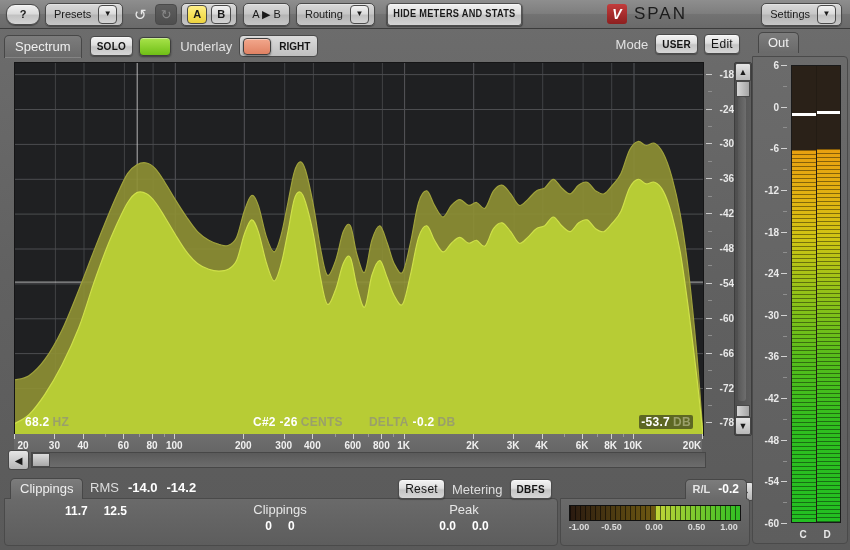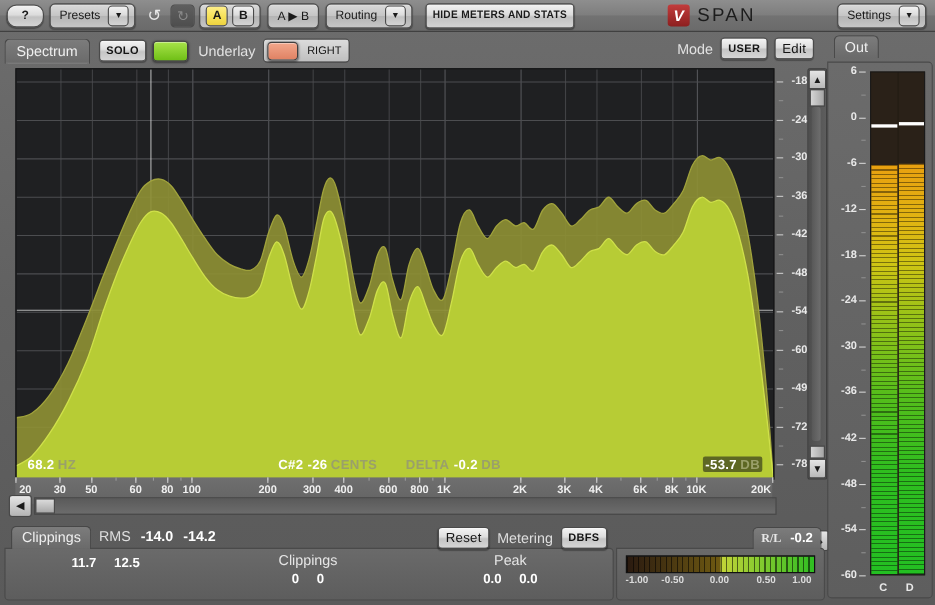--- a/index.html
+++ b/index.html
@@ -63,21 +63,21 @@
     box-shadow:0 1px 0 rgba(255,255,255,.4) inset,0 1px 1px rgba(0,0,0,.3);margin-right:6px;}
   .led{width:30px;height:17px;border-radius:4px;border:1px solid #3f3f3f;margin-right:9px;
     box-shadow:0 1px 2px rgba(0,0,0,.45),0 1px 0 rgba(255,255,255,.4) inset;}
   .led.green{background:linear-gradient(180deg,#a8e34a,#6fbf16);}
   .led.salmon{background:linear-gradient(180deg,#f2a78c,#e08263);}
   .ledwrap{display:flex;align-items:center;
     background:linear-gradient(180deg,#dcdcdc,#bfbfbf);border:1px solid #4a4a4a;
     border-radius:4px;height:20px;padding:0 3px;margin-right:6px;}
   .ledwrap .led{margin-right:4px;height:15px;width:26px;}
   .ledwrap .tg{font-family:"Liberation Sans Narrow","Liberation Sans",sans-serif;
-    font-weight:normal;font-size:10px;color:#141414;padding:0 4px;}
+    font-weight:bold;font-size:10px;color:#141414;padding:0 4px;}
   .toplbl{font-size:13px;color:#e2e2e2;margin-right:7px;}
 
   
   .graphwrap{position:absolute;left:0;top:26px;width:744px;height:390px;}
   .graph{position:absolute;left:10px;top:4px;width:688px;height:372px;
     background:#1f2022;border:1px solid #151516;overflow:hidden;}
   .graph svg{display:block;}
   .readout{position:absolute;bottom:6px;left:10px;right:10px;
     display:flex;align-items:baseline;pointer-events:none;
     font-family:"Liberation Sans Narrow","Liberation Sans",sans-serif;
@@ -192,21 +192,21 @@
     background:linear-gradient(180deg,#7c7c7c,#6a6a6a);
     border:1px solid #474747;border-bottom:none;border-radius:5px 5px 0 0;
     padding:2px 8px 3px;font-size:13px;color:#efefef;z-index:2;}
   .corrbody{position:absolute;left:0;top:20px;width:188px;height:46px;
     background:linear-gradient(180deg,#6a6a6a,#5d5d5d);
     border:1px solid #4a4a4a;border-radius:0 4px 4px 4px;}
   .rl{position:absolute;right:2px;top:-20px;display:flex;align-items:baseline;gap:8px;
     background:linear-gradient(180deg,#7c7c7c,#6a6a6a);
     border:1px solid #474747;border-bottom:none;border-radius:5px 5px 0 0;
     padding:2px 7px 3px;}
-  .rl .k{font-family:Liberation Serif, serif;
+  .rl .k{font-family:Liberation Sans, sans-serif;
     font-weight:bold;font-size:11px;color:#e6e6e6;}
   .rl .v{font-family:"Liberation Sans Narrow","Liberation Sans",sans-serif;
     font-weight:bold;font-size:12px;color:#ffffff;}
   .corrbar{position:absolute;left:8px;top:6px;width:170px;height:14px;
     background:#1a1a1a;border:1px solid #111;overflow:hidden;display:flex;}
   .cfill-dark{width:50%;height:100%;
     background:linear-gradient(90deg,#2a1a10,#6f5a12);}
   .cfill-lite{width:50%;height:100%;
     background:linear-gradient(90deg,#c3d438,#2fbe22);}
   .corrbar::after{content:"";position:absolute;inset:0;
@@ -340,21 +340,21 @@
           <div class="dblab" style="top: 116.3px;">-36</div>
           <div class="dbtick" style="top: 151.1px;"></div>
           <div class="dblab" style="top: 151.1px;">-42</div>
           <div class="dbtick" style="top: 186px;"></div>
           <div class="dblab" style="top: 186px;">-48</div>
           <div class="dbtick" style="top: 220.9px;"></div>
           <div class="dblab" style="top: 220.9px;">-54</div>
           <div class="dbtick" style="top: 255.8px;"></div>
           <div class="dblab" style="top: 255.8px;">-60</div>
           <div class="dbtick" style="top: 290.6px;"></div>
-          <div class="dblab" style="top: 290.6px;">-49</div>
+          <div class="dblab" style="top: 290.6px;">-66</div>
           <div class="dbtick" style="top: 325.5px;"></div>
           <div class="dblab" style="top: 325.5px;">-72</div>
           <div class="dbtick" style="top: 360.4px;"></div>
           <div class="dblab" style="top: 360.4px;">-78</div>
           <div class="dbtick min" style="top: 29.1px;"></div>
           <div class="dbtick min" style="top: 63.9px;"></div>
           <div class="dbtick min" style="top: 98.8px;"></div>
           <div class="dbtick min" style="top: 133.7px;"></div>
           <div class="dbtick min" style="top: 168.6px;"></div>
           <div class="dbtick min" style="top: 203.4px;"></div>
@@ -399,21 +399,21 @@
           <div class="ftick min" style="left: 583.4px;"></div>
           <div class="ftick min" style="left: 596.7px;"></div>
           <div class="ftick min" style="left: 608.5px;"></div>
           <div class="ftick min" style="left: 619px;"></div>
           <div class="ftick min" style="left: 688px;"></div>
           <div class="ftick" style="left: 0px;"></div>
           <div class="flab" style="left: 9px;">20</div>
           <div class="ftick" style="left: 40.4px;"></div>
           <div class="flab" style="left: 40.4px;">30</div>
           <div class="ftick" style="left: 69px;"></div>
-          <div class="flab" style="left: 69px;">50</div>
+          <div class="flab" style="left: 69px;">40</div>
           <div class="ftick" style="left: 109.4px;"></div>
           <div class="flab" style="left: 109.4px;">60</div>
           <div class="ftick" style="left: 138.1px;"></div>
           <div class="flab" style="left: 138.1px;">80</div>
           <div class="ftick" style="left: 160.3px;"></div>
           <div class="flab" style="left: 160.3px;">100</div>
           <div class="ftick" style="left: 229.3px;"></div>
           <div class="flab" style="left: 229.3px;">200</div>
           <div class="ftick" style="left: 269.7px;"></div>
           <div class="flab" style="left: 269.7px;">300</div>

